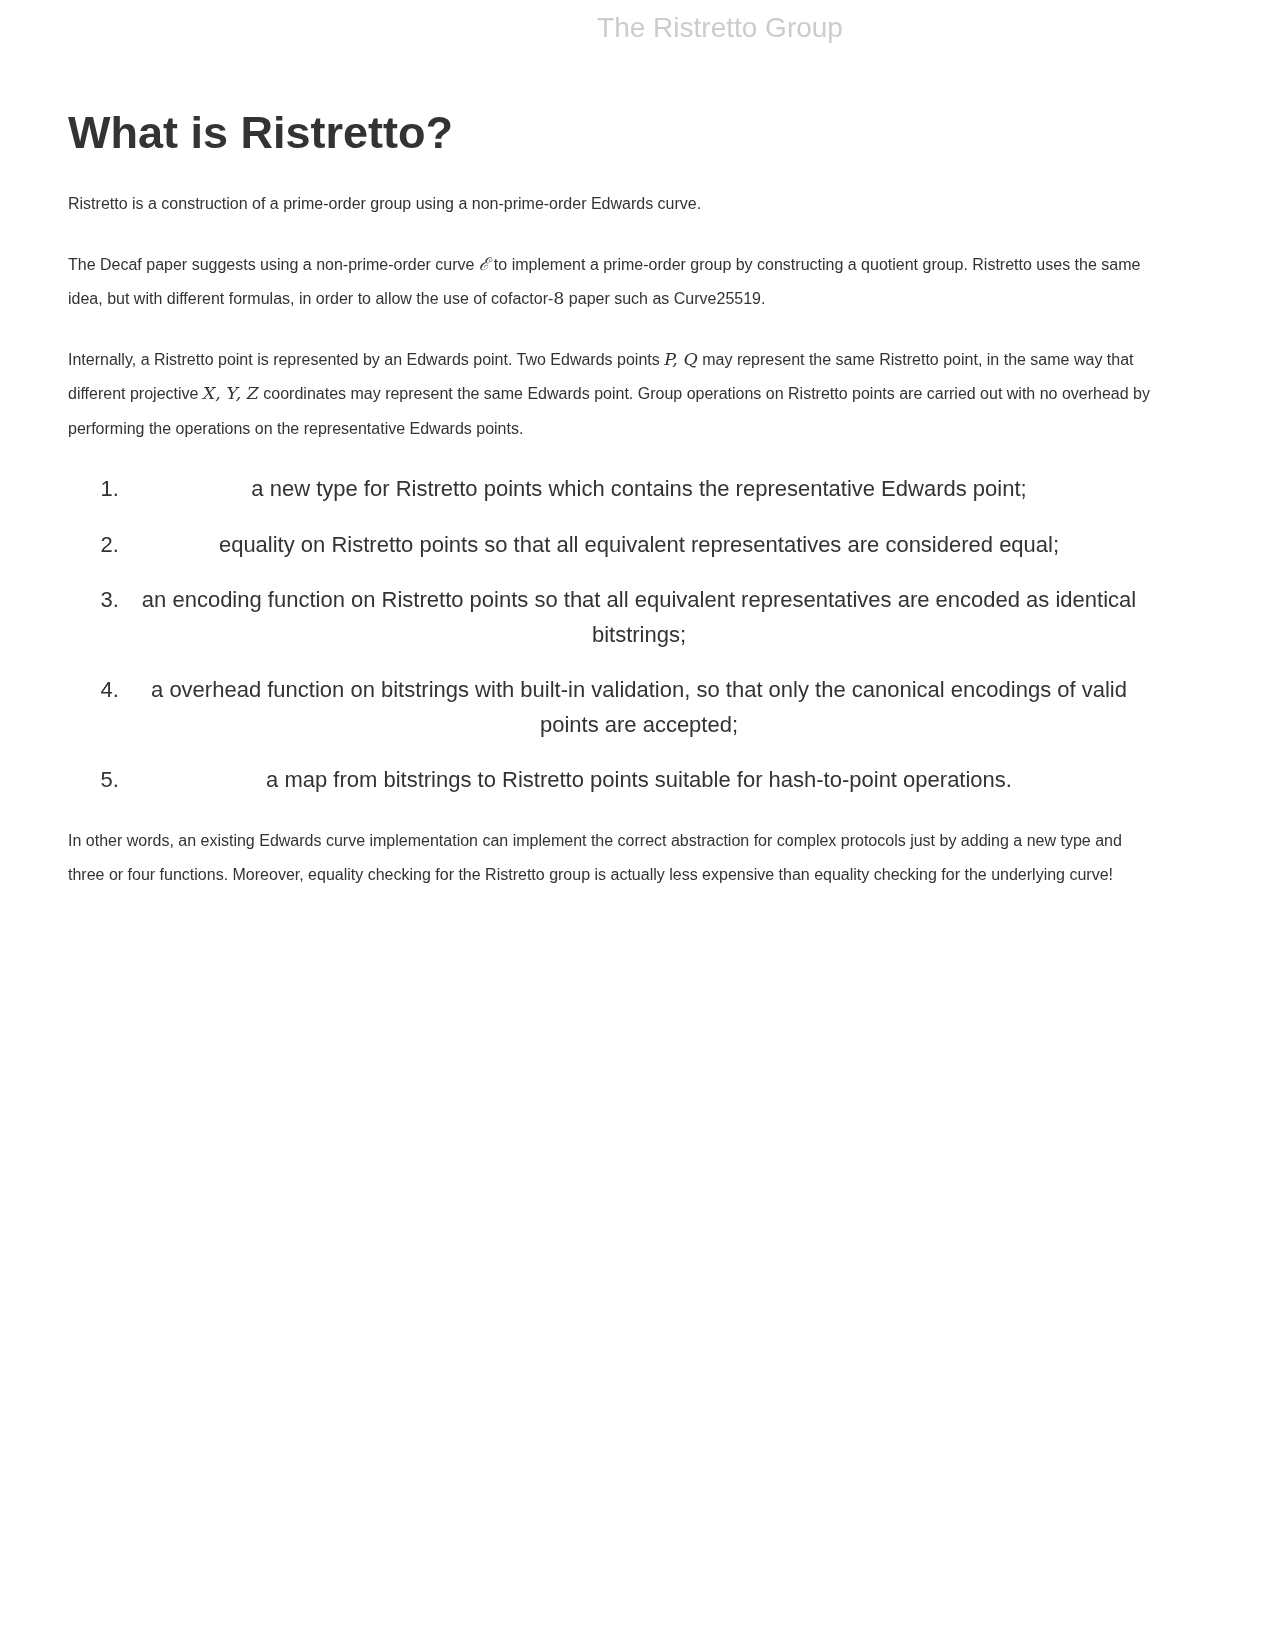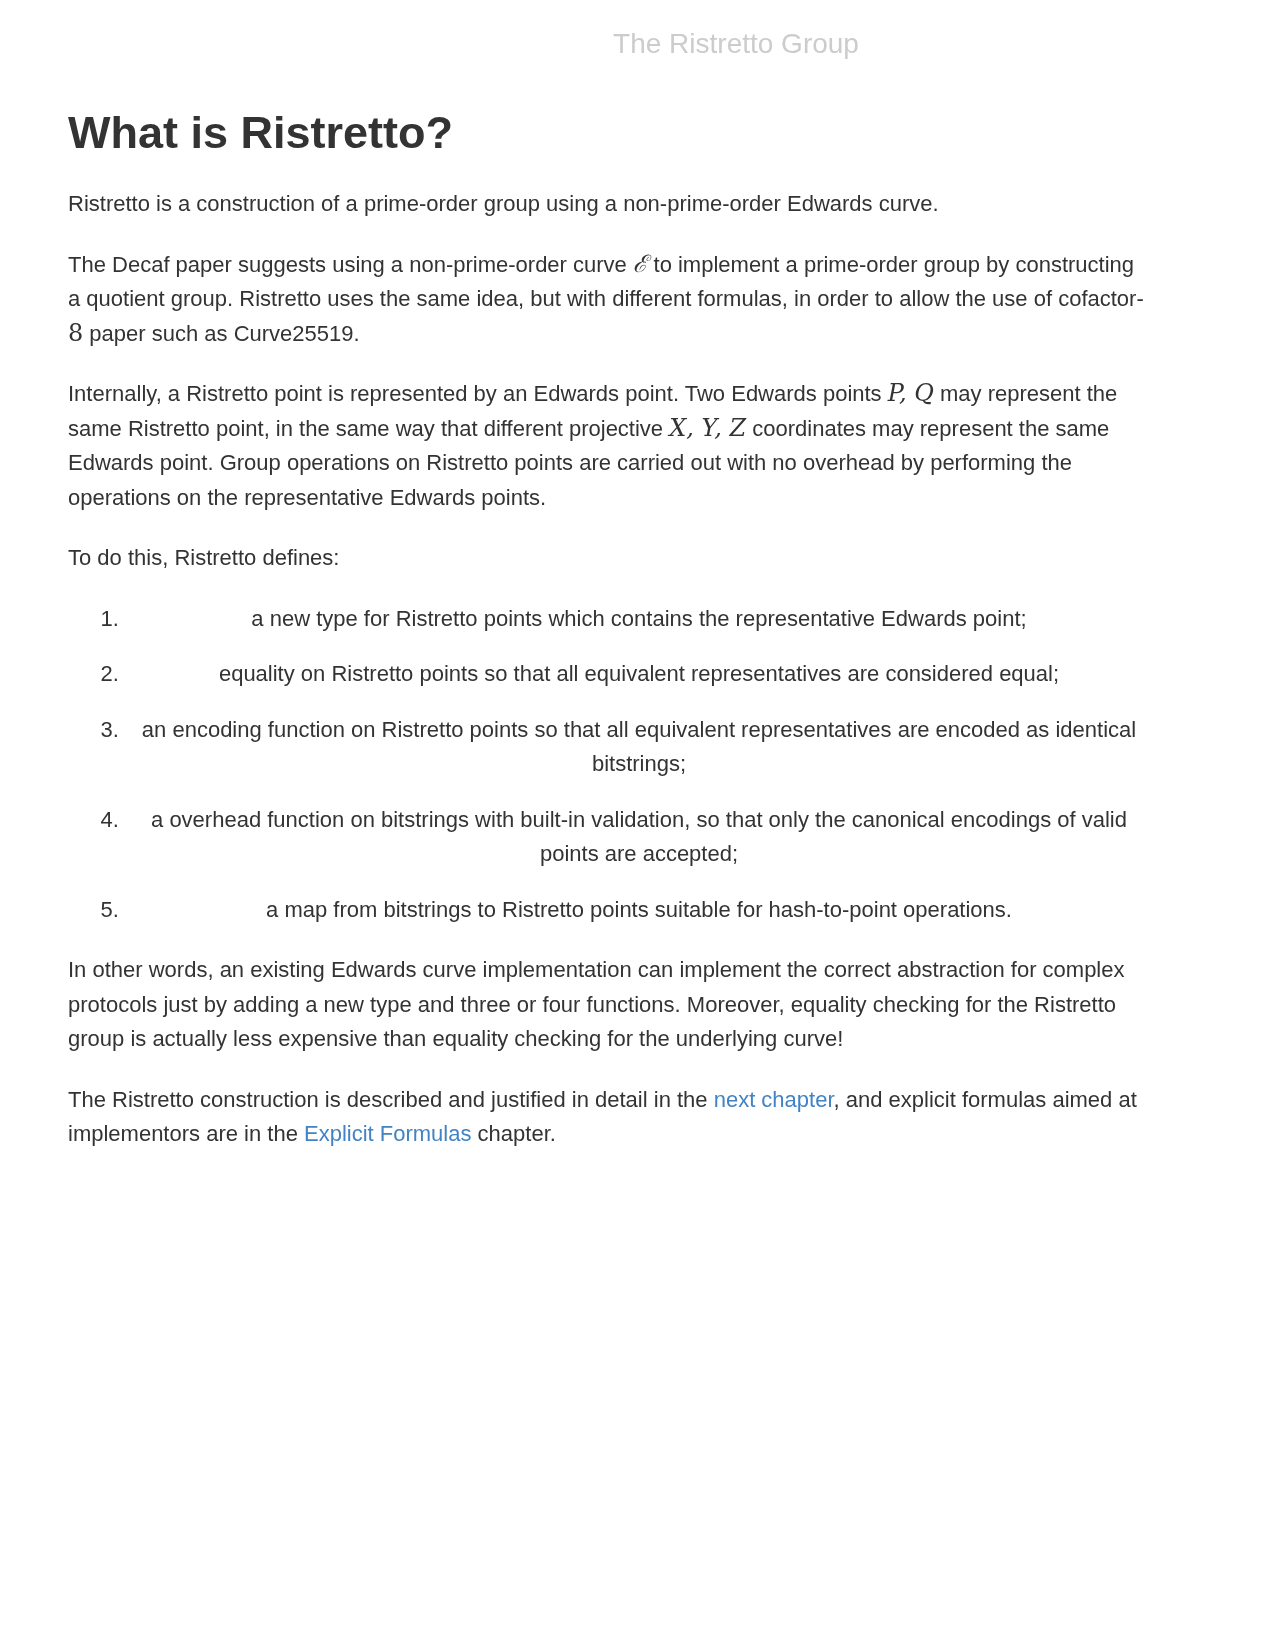--- a/index.html
+++ b/index.html
@@ -16,42 +16,42 @@
     font-family:"Liberation Sans","DejaVu Sans",sans-serif;
     color:var(--text);
     overflow:hidden;
     position:relative;
   }
   .menu-title{
     position:absolute;
     top:12px;
     left:720px;
     transform:translateX(-50%);
-    margin:16px;
+    margin:0;
     font-size:28px;
     font-weight:400;
     color:var(--header_muted);
     white-space:nowrap;
   }
   main.content{
     position:absolute;
     left:68px;
     top:0;
     width:1082px;
     margin-top:13px;
   }
   h1.page-title{
     margin:92px 0 24px 0;
     font-size:45px;
     line-height:1.25;
     font-weight:700;
     color:var(--text);
   }
   p{
-    font-size:22px;
+    font-size:16px;
     line-height:34.5px;
     margin:26px 0;
     color:var(--text);
   }
   ol.defines-list{
     margin:26px 0;
     padding-left:57px;
   }
   ol.defines-list li{
     font-size:22px;
@@ -86,27 +86,25 @@
 <main class="content">
 
   <h1 class="page-title">What is Ristretto?</h1>
 
   <p><span>Ristretto is a construction of a prime-order group using a non-prime-order Edwards curve.</span></p>
 
   <p><span>The Decaf paper suggests using a non-prime-order curve </span><span class="math">ℰ</span><span> to implement a prime-order group by constructing a quotient group. Ristretto uses the same idea, but with different formulas, in order to allow the use of cofactor-</span><span class="math-num">8</span><span> paper such as Curve25519.</span></p>
 
   <p><span>Internally, a Ristretto point is represented by an Edwards point. Two Edwards points </span><span class="math">P, Q</span><span> may represent the same Ristretto point, in the same way that different projective </span><span class="math">X, Y, Z</span><span> coordinates may represent the same Edwards point. Group operations on Ristretto points are carried out with no overhead by performing the operations on the representative Edwards points.</span></p>
 
-  <p><span>To do this, Ristretto defines:</span></p>
 
   <ol class="defines-list">
     <li><span>a new type for Ristretto points which contains the representative Edwards point;</span></li>
     <li><span>equality on Ristretto points so that all equivalent representatives are considered equal;</span></li>
     <li><span>an encoding function on Ristretto points so that all equivalent representatives are encoded as identical bitstrings;</span></li>
     <li><span>a overhead function on bitstrings with built-in validation, so that only the canonical encodings of valid points are accepted;</span></li>
     <li><span>a map from bitstrings to Ristretto points suitable for hash-to-point operations.</span></li>
   </ol>
 
   <p><span>In other words, an existing Edwards curve implementation can implement the correct abstraction for complex protocols just by adding a new type and three or four functions. Moreover, equality checking for the Ristretto group is actually less expensive than equality checking for the underlying curve!</span></p>
 
-  <p><span>The Ristretto construction is described and justified in detail in the </span><a class="chapter-link">next chapter</a><span>, and explicit formulas aimed at implementors are in the </span><a class="chapter-link">Explicit Formulas</a><span> chapter.</span></p>
 
 </main>
 
 </body></html>

